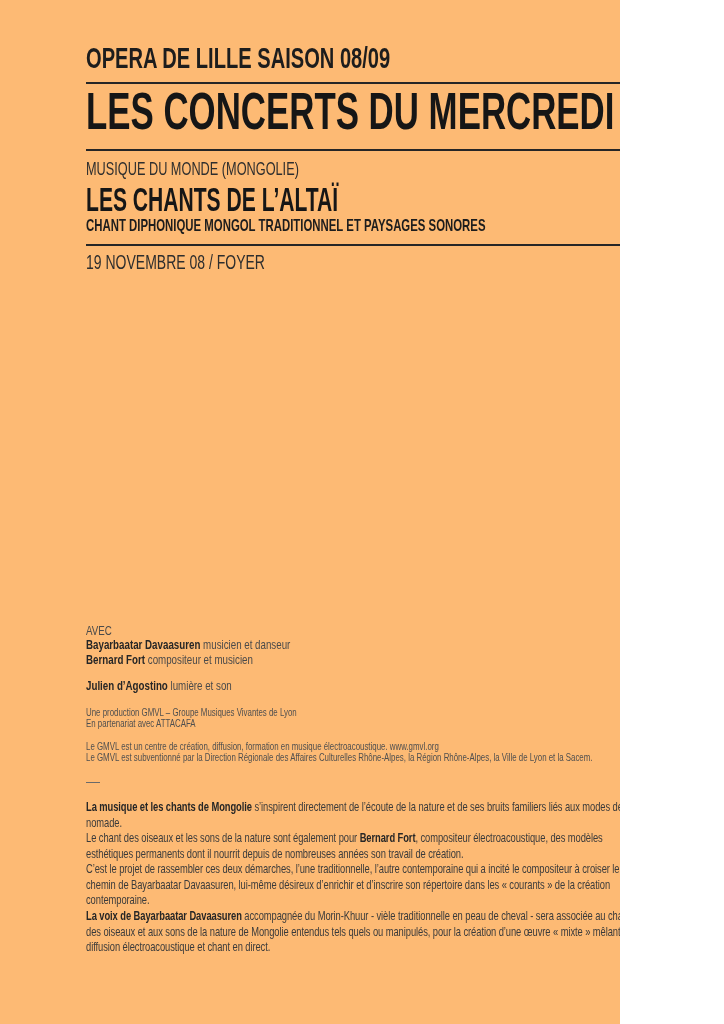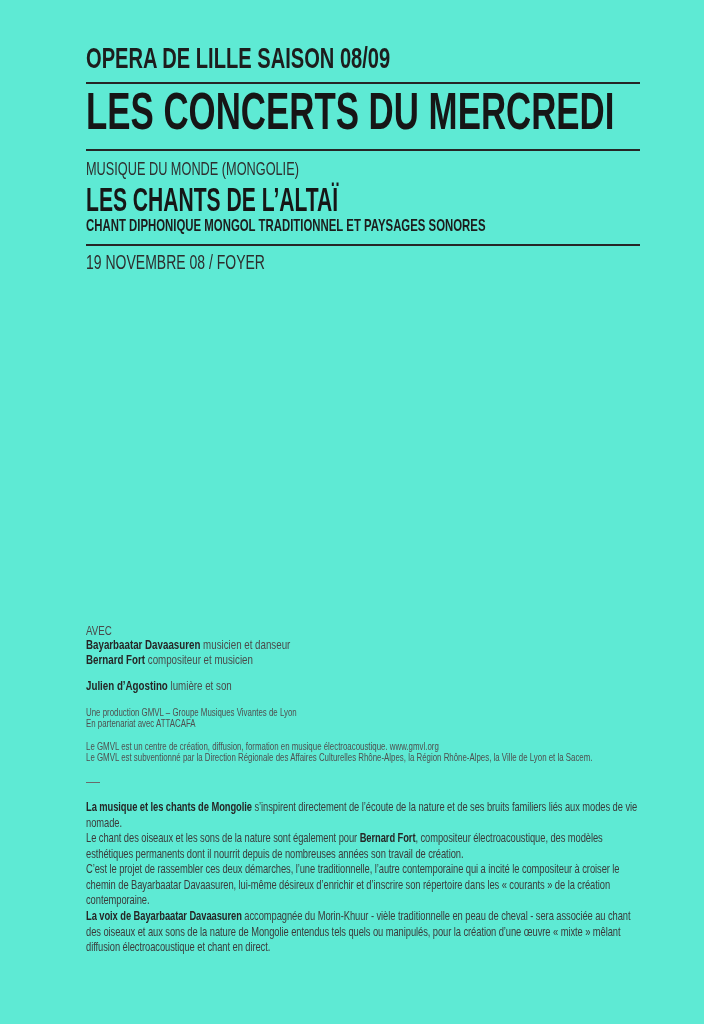--- a/index.html
+++ b/index.html
@@ -1,21 +1,21 @@
 <!DOCTYPE html>
 <html><head>
 <meta charset="utf-8">
 <style>
   html, body { margin: 0; padding: 0; background: #ffffff; }
 
   .page {
     position: relative;
-    width: 704px;
+    width: 620px;
     height: 1024px;
-    background: #5eead4;
+    background: #fdba74;
     overflow: hidden;
     font-family: "Liberation Sans", "DejaVu Sans", sans-serif;
     color: #222;
   }
 
   
   .cond { position: absolute; left: 86px; transform-origin: 0 0; white-space: nowrap; }
 
   .kicker   { top: 43px;  font-size: 30px; font-weight: 700; line-height: 1; transform: scaleX(.67); color: #1d1d1d; }
   .series   { top: 85px;  font-size: 52px; font-weight: 700; line-height: 1; transform: scaleX(.67); color: #161616; margin: 0; }

